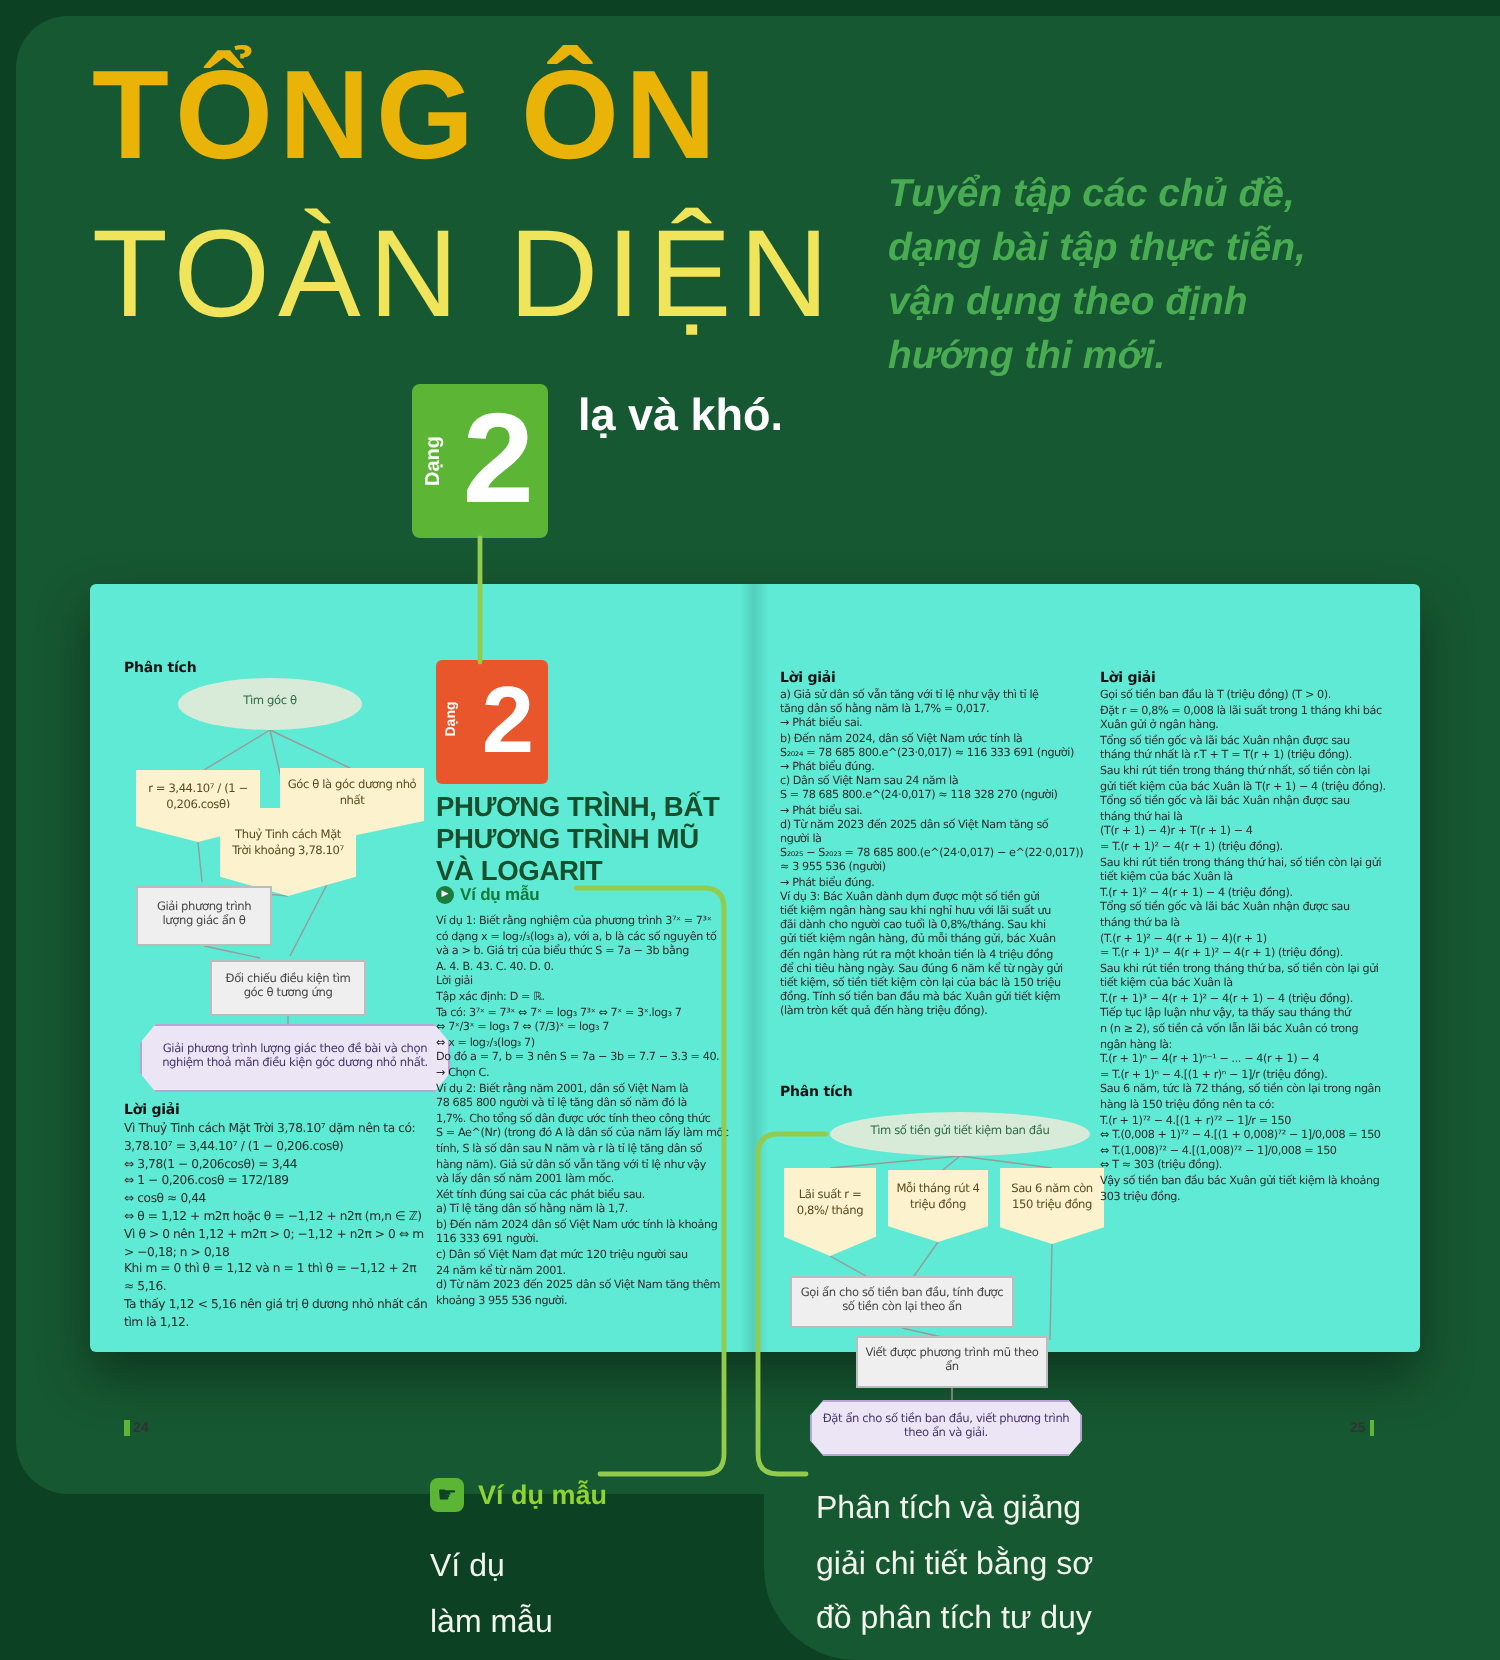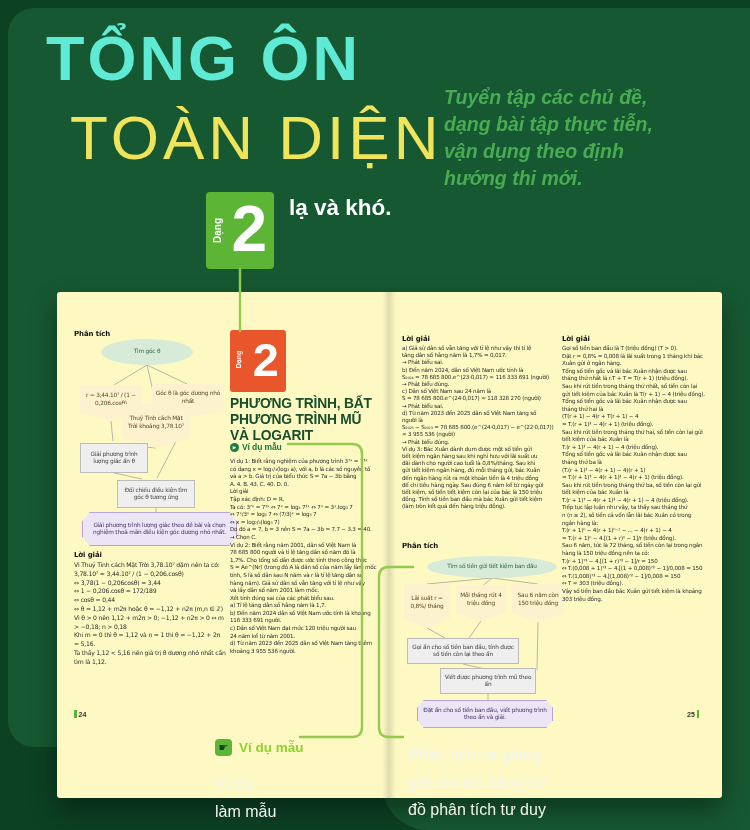--- a/index.html
+++ b/index.html
@@ -2,29 +2,29 @@
 <html><head>
 <meta charset="utf-8">
 <style>
   html,body{margin:0;padding:0;background:#0d4425;}
   .container{position:relative;width:750px;height:830px;background:#0c4123;overflow:hidden;
     font-family:"Liberation Sans","DejaVu Sans",sans-serif;}
   
   .panel-top{position:absolute;left:8px;top:8px;right:0;height:739px;background:#165831;border-radius:26px 0 0 26px;}
   .panel-bottom{position:absolute;left:382px;top:600px;right:0;bottom:0;background:#165831;border-radius:0 0 0 46px;}
   
-  .title1{position:absolute;left:46px;top:18px;font-size:63px;font-weight:900;color:#5eead4;letter-spacing:3px;line-height:80px;}
-  .title2{position:absolute;left:46px;top:98px;font-size:62px;font-weight:400;color:#f0e45a;letter-spacing:4px;line-height:80px;margin-left:24px;}
+  .title1{position:absolute;left:46px;top:18px;font-size:63px;font-weight:900;color:#eab308;letter-spacing:3px;line-height:80px;}
+  .title2{position:absolute;left:46px;top:98px;font-size:62px;font-weight:400;color:#f0e45a;letter-spacing:4px;line-height:80px;}
   .tagline{position:absolute;right:36px;top:84px;width:270px;font-size:19.5px;font-style:italic;font-weight:700;color:#49ab52;line-height:27px;}
   .dang-box{position:absolute;left:206px;top:192px;width:68px;height:77px;background:#5cb535;border-radius:4px;}
   .dang-rot{position:absolute;left:-19px;top:33px;width:60px;transform:rotate(-90deg);text-align:center;font-size:10px;font-weight:700;color:#ffffff;}
   .dang-num{position:absolute;right:7px;top:0;height:77px;line-height:74px;font-size:64px;font-weight:900;color:#ffffff;}
   .dang-desc{position:absolute;left:289px;top:193px;font-size:22.5px;color:#ffffff;font-weight:600;line-height:29px;}
   
-  .book{position:absolute;left:57px;top:292px;width:665px;height:506px;background:#fef9c3;border-radius:3px;
+  .book{position:absolute;left:45px;top:292px;width:665px;height:384px;background:#5eead4;border-radius:3px;
     box-shadow:0 12px 26px rgba(0,0,0,0.38);}
   .spine{position:absolute;left:325px;top:0;width:14px;height:100%;
     background:linear-gradient(90deg,rgba(0,0,0,0) 0%,rgba(0,0,0,0.12) 50%,rgba(0,0,0,0) 100%);}
   .bktxt{position:absolute;color:#2b2b2b;font-family:"DejaVu Sans",sans-serif;letter-spacing:-0.2px;}
   .lbl{font-size:7px;font-weight:700;color:#111;letter-spacing:-0.1px;}
   .lines-left{font-size:6.1px;line-height:8.8px;width:152px;}
   .lines-mid{font-size:5.6px;line-height:7.6px;width:156px;}
   .lines-r1{font-size:5.6px;line-height:7.2px;width:154px;}
   .lines-r2{font-size:5.6px;line-height:7.6px;width:152px;}
   .node{position:absolute;display:flex;align-items:center;justify-content:center;text-align:center;

